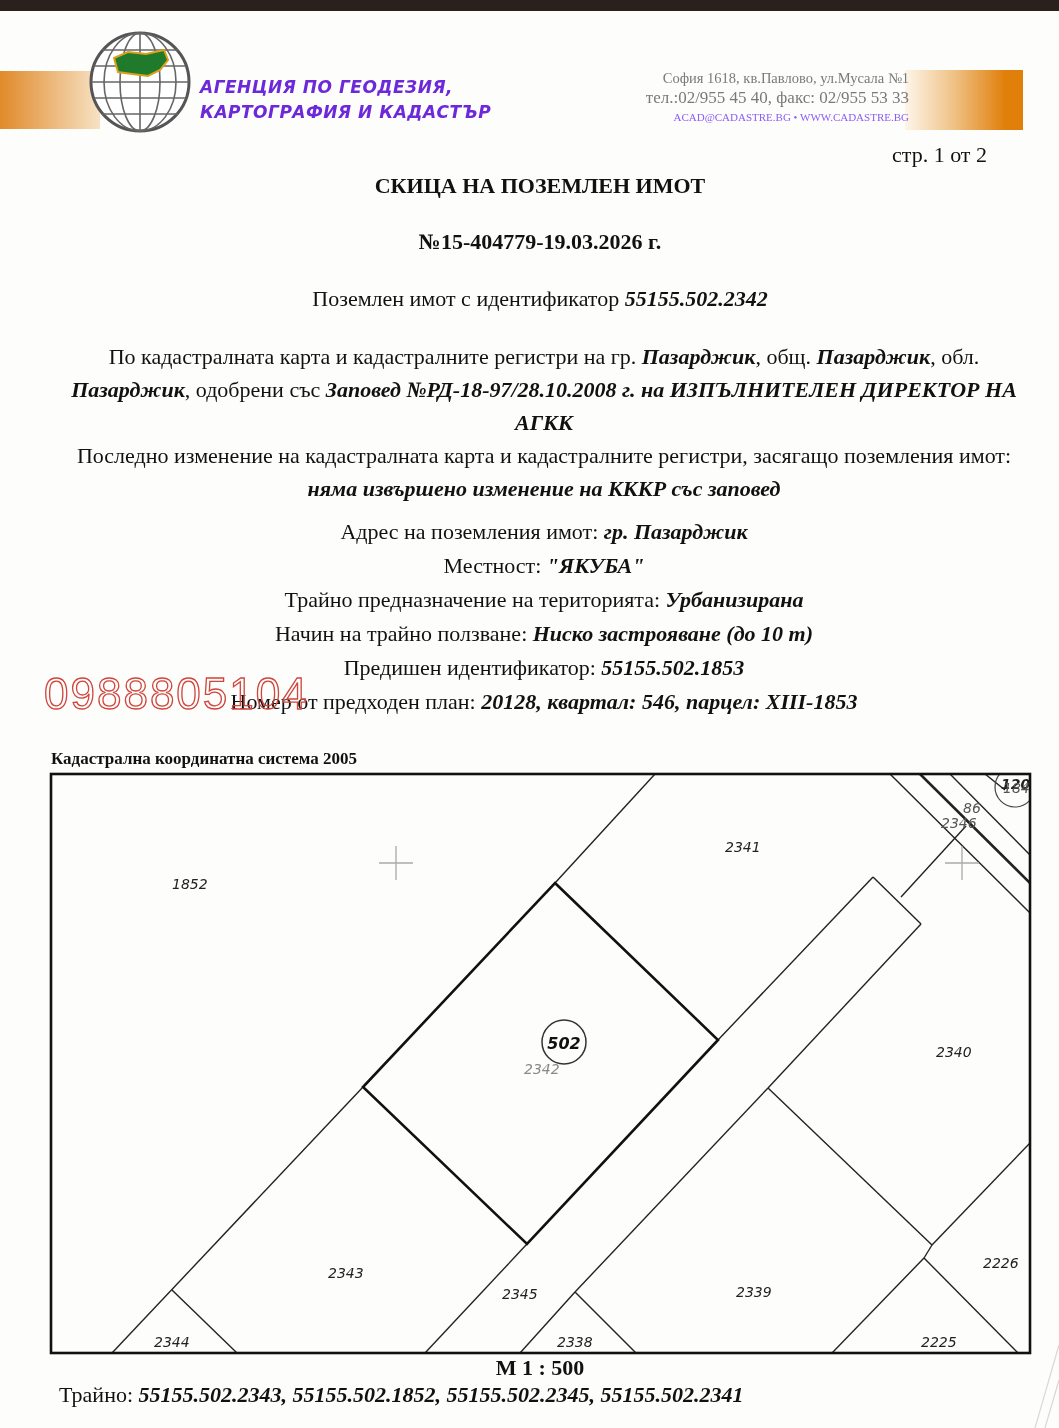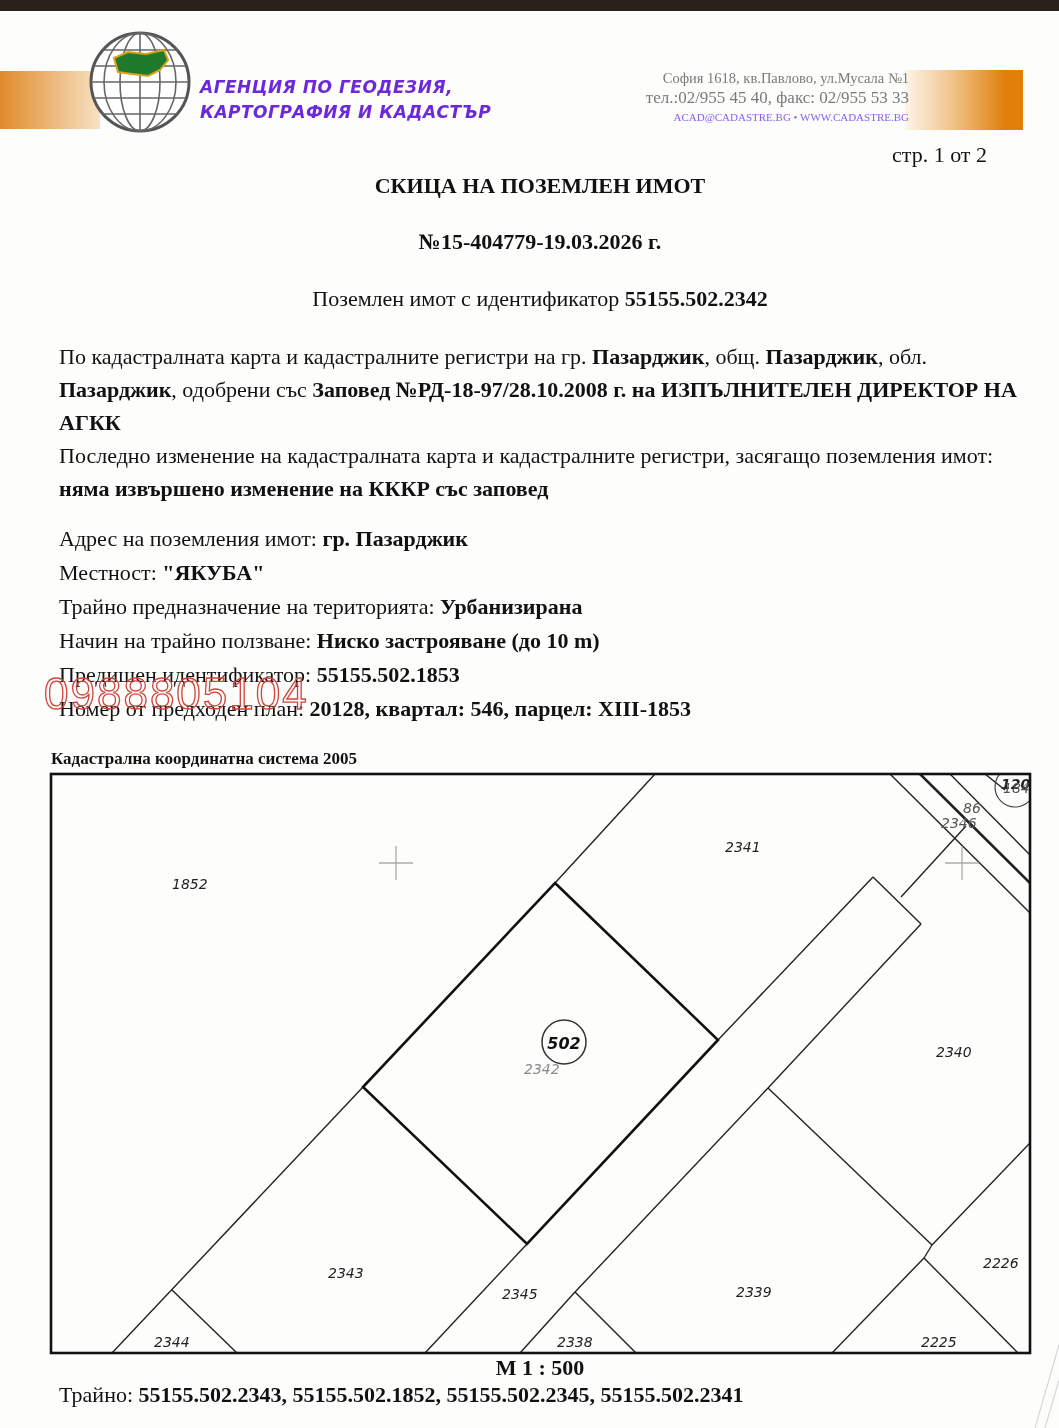--- a/index.html
+++ b/index.html
@@ -11,22 +11,22 @@
   .agency { position:absolute; left:200px; top:75px; font-family:"DejaVu Sans", sans-serif; font-weight:bold; font-style:italic; color:#6d28d9; font-size:17px; line-height:25px; letter-spacing:0.5px; }
   .contact { position:absolute; right:150px; top:69px; text-align:right; font-family:Liberation Serif, serif; color:#7a7a7a; }
   .contact .l1 { font-size:14.5px; line-height:19px; }
   .contact .l2 { font-size:17px; line-height:20px; }
   .contact .l3 { font-size:11px; line-height:18px; color:#8b5cf6; }
   .page-num { position:absolute; left:892px; top:142px; font-size:22px; }
   .title { position:absolute; left:0; width:1080px; text-align:center; top:173px; font-size:22px; font-weight:bold; }
   .docno { position:absolute; left:0; width:1080px; text-align:center; top:229px; font-size:22px; font-weight:bold; }
   .ident { position:absolute; left:0; width:1080px; text-align:center; top:286px; font-size:22px; }
   .body { position:absolute; left:59px; top:340px; width:970px; font-size:22px; line-height:33px; }
-  .body p { margin:0; }
-  b { font-weight:bold; }
+  .body p { margin:0;text-align:center; }
+  b { font-weight:bold;font-style:italic; }
   .watermark { position:absolute; left:44px; top:669px; font-family:"Liberation Sans", sans-serif; font-size:44px; color:transparent; -webkit-text-stroke:1.3px #d0463d; letter-spacing:2px; }
   .coord-sys { position:absolute; left:51px; top:749px; font-size:17px; font-weight:bold; }
   .map { position:absolute; left:0; top:0; }
   .scale { position:absolute; left:0; width:1080px; text-align:center; top:1355px; font-size:22px; font-weight:bold; }
   .neighbors { position:absolute; left:59px; top:1382px; font-size:22px; }
   .map-label { font-family:"DejaVu Sans", sans-serif; font-style:italic; font-size:14px; fill:#222; }
 </style>
 </head>
 <body>
 
@@ -68,21 +68,21 @@
   <span>Поземлен имот с идентификатор </span><b>55155.502.2342</b>
 </div>
 
 <div class="body">
   <p>
     <span>По кадастралната карта и кадастралните регистри на гр. </span><b>Пазарджик</b><span>, общ. </span><b>Пазарджик</b><span>, обл. </span><b>Пазарджик</b><span>, одобрени със </span><b>Заповед №РД-18-97/28.10.2008 г. на ИЗПЪЛНИТЕЛЕН ДИРЕКТОР НА АГКК</b>
   </p>
   <p>
     <span>Последно изменение на кадастралната карта и кадастралните регистри, засягащо поземления имот: </span><b>няма извършено изменение на КККР със заповед</b>
   </p>
-  <p style="margin-top:17px"><span>Адрес на поземления имот: </span><b>гр. Пазарджик</b></p>
+  <p style="margin-top:10px"><span>Адрес на поземления имот: </span><b>гр. Пазарджик</b></p>
   <p style="margin-top:1px"><span>Местност: </span><b>"ЯКУБА"</b></p>
   <p style="margin-top:1px"><span>Трайно предназначение на територията: </span><b>Урбанизирана</b></p>
   <p style="margin-top:1px"><span>Начин на трайно ползване: </span><b>Ниско застрояване (до 10 m)</b></p>
   <p style="margin-top:1px"><span>Предишен идентификатор: </span><b>55155.502.1853</b></p>
   <p style="margin-top:1px"><span>Номер от предходен план: </span><b>20128, квартал: 546, парцел: XIII-1853</b></p>
 </div>
 
 <div class="watermark">0988805104</div>
 
 <div class="coord-sys">Кадастрална координатна система 2005</div>

